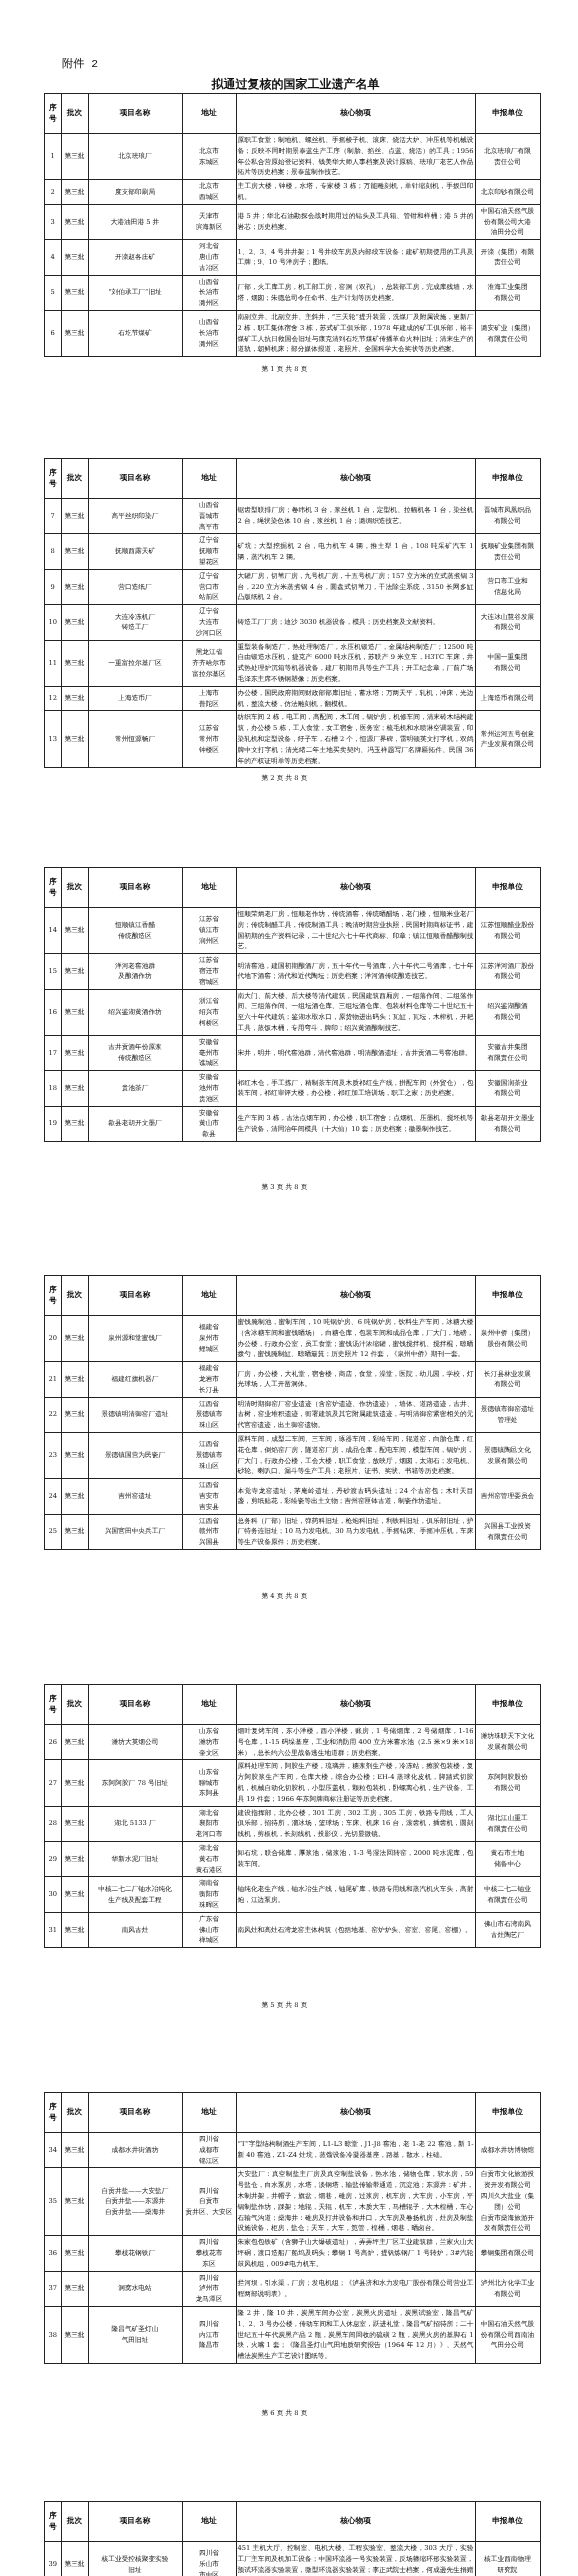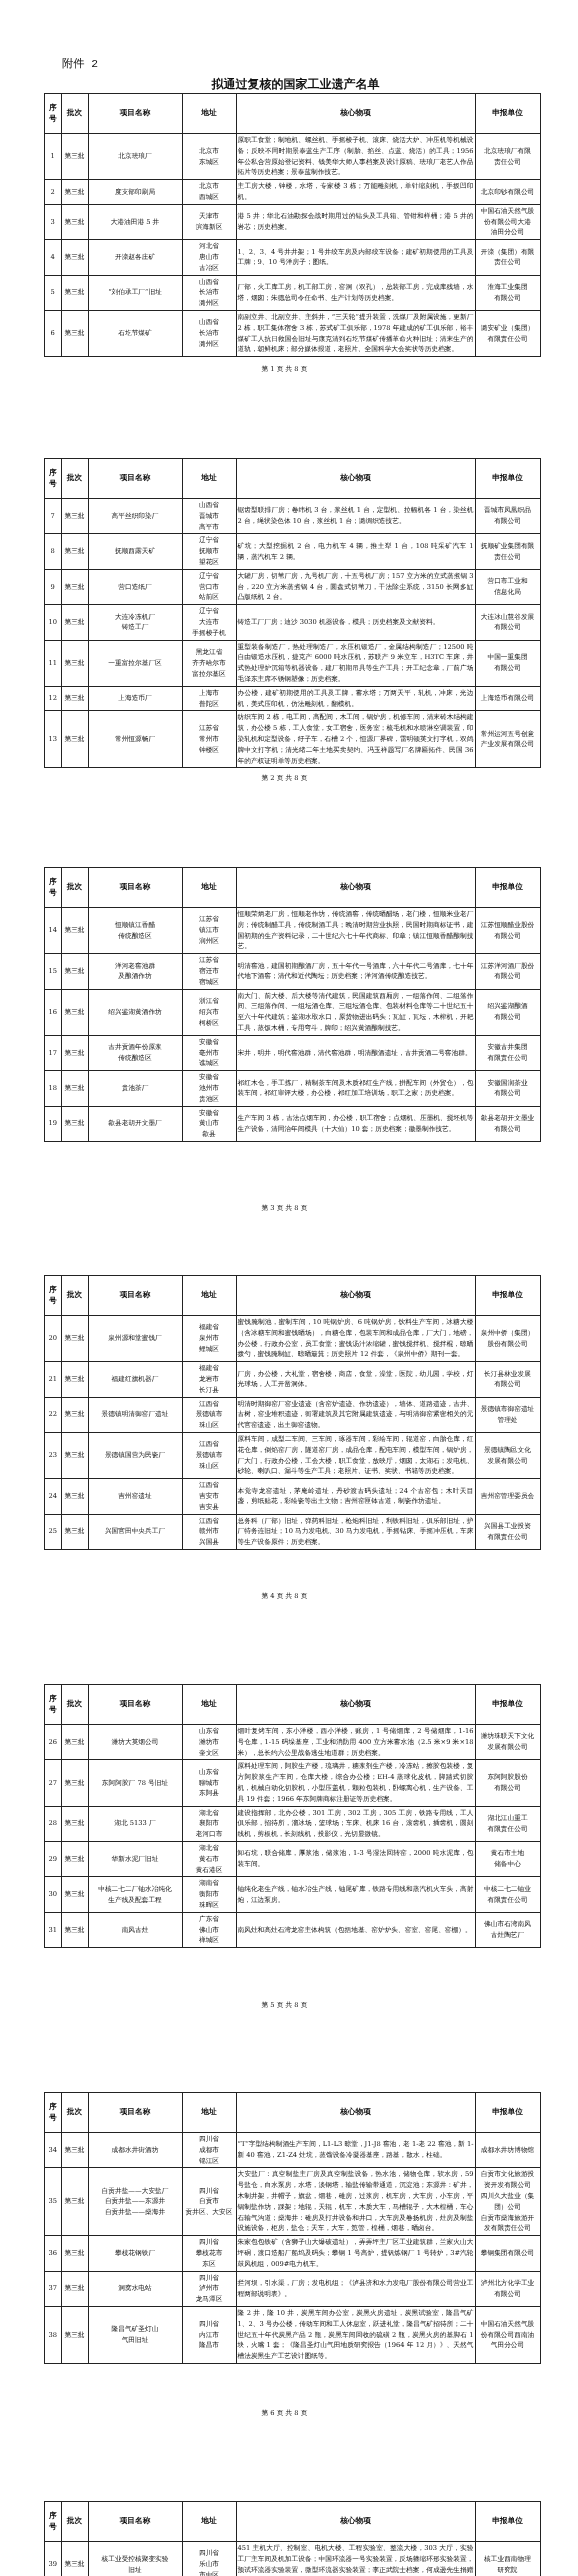--- a/index.html
+++ b/index.html
@@ -221,21 +221,21 @@
         <tr>
           <td class="c-no">10</td>
           <td class="c-batch">第三批</td>
           <td class="c-name">
             <span>大连冷冻机厂</span>
             <span>铸造工厂</span>
           </td>
           <td class="c-addr">
             <span>辽宁省</span>
             <span>大连市</span>
-            <span>手摇梭子机</span>
+            <span>沙河口区</span>
           </td>
           <td class="c-core">铸造工厂厂房；迪沙 3030 机器设备，模具；历史档案及文献资料。</td>
           <td class="c-unit">
             <span>大连冰山慧谷发展</span>
             <span>有限公司</span>
           </td>
         </tr>
         <tr>
           <td class="c-no">11</td>
           <td class="c-batch">第三批</td>
@@ -256,21 +256,21 @@
         <tr>
           <td class="c-no">12</td>
           <td class="c-batch">第三批</td>
           <td class="c-name">
             <span>上海造币厂</span>
           </td>
           <td class="c-addr">
             <span>上海市</span>
             <span>普陀区</span>
           </td>
-          <td class="c-core">办公楼，建矿初期使用的工具及工牌，蓄水塔；万两天平，轧机，冲床，光边机，美式压印机，仿法雕刻机，翻模机。</td>
+          <td class="c-core">办公楼，国民政府期间财政部部库旧址，蓄水塔；万两天平，轧机，冲床，光边机，整流大楼，仿法雕刻机，翻模机。</td>
           <td class="c-unit">
             <span>上海造币有限公司</span>
           </td>
         </tr>
         <tr>
           <td class="c-no">13</td>
           <td class="c-batch">第三批</td>
           <td class="c-name">
             <span>常州恒源畅厂</span>
           </td>
@@ -408,21 +408,21 @@
             <span>歙县</span>
           </td>
           <td class="c-core">生产车间 3 栋，古法点烟车间，办公楼，职工宿舍；点烟机、压墨机、搅坯机等生产设备，清同治年间模具（十大仙）10 套；历史档案；徽墨制作技艺。</td>
           <td class="c-unit">
             <span>歙县老胡开文墨业</span>
             <span>有限公司</span>
           </td>
         </tr>
       </tbody>
   </table>
-<div class="footer" style="top: 1183px; margin-top: 21px;">第 3 页 共 8 页</div>
+<div class="footer" style="top: 1183px;">第 3 页 共 8 页</div>
   <table class="list" style="top: 1275px;">
     <colgroup>
         <col class="w-no">
         <col class="w-batch">
         <col class="w-name">
         <col class="w-addr">
         <col class="w-core">
         <col class="w-unit">
       </colgroup>
     <thead>

